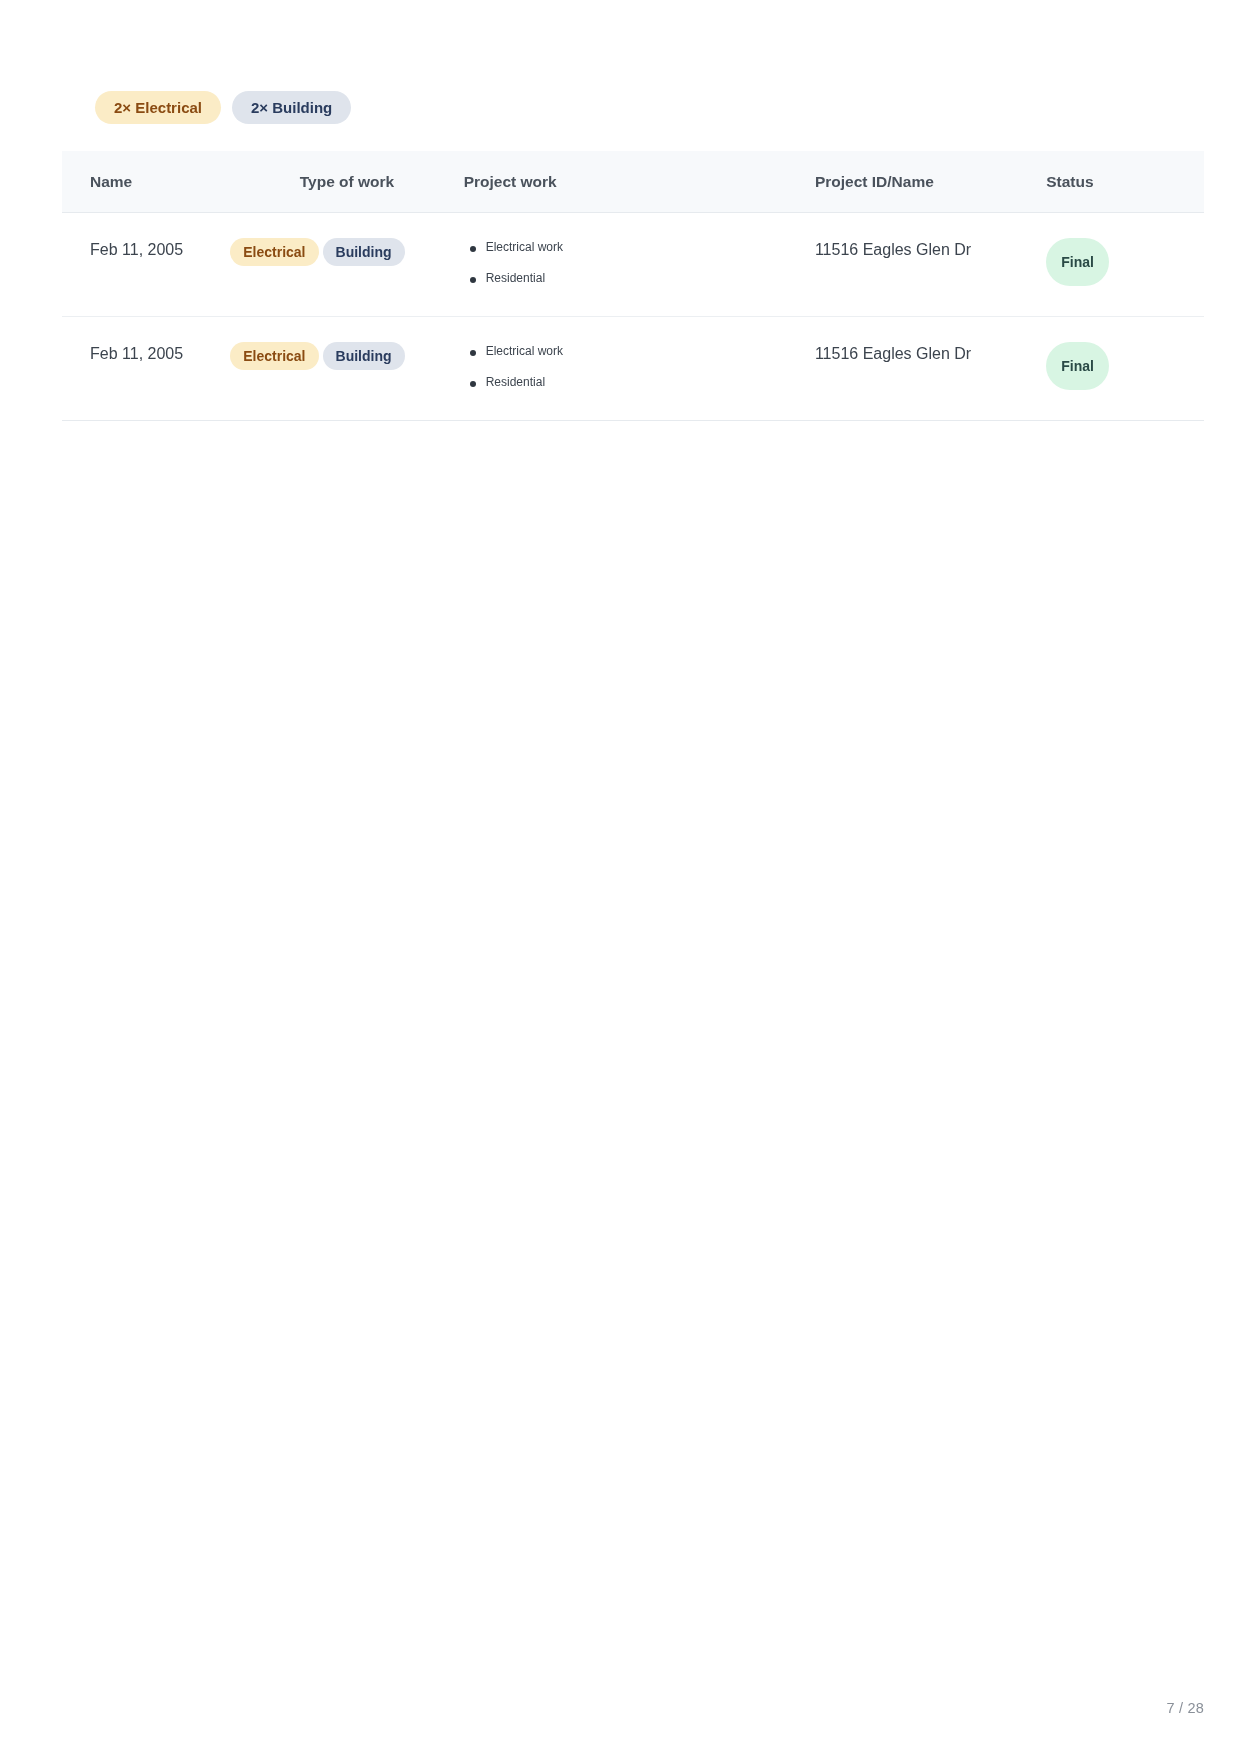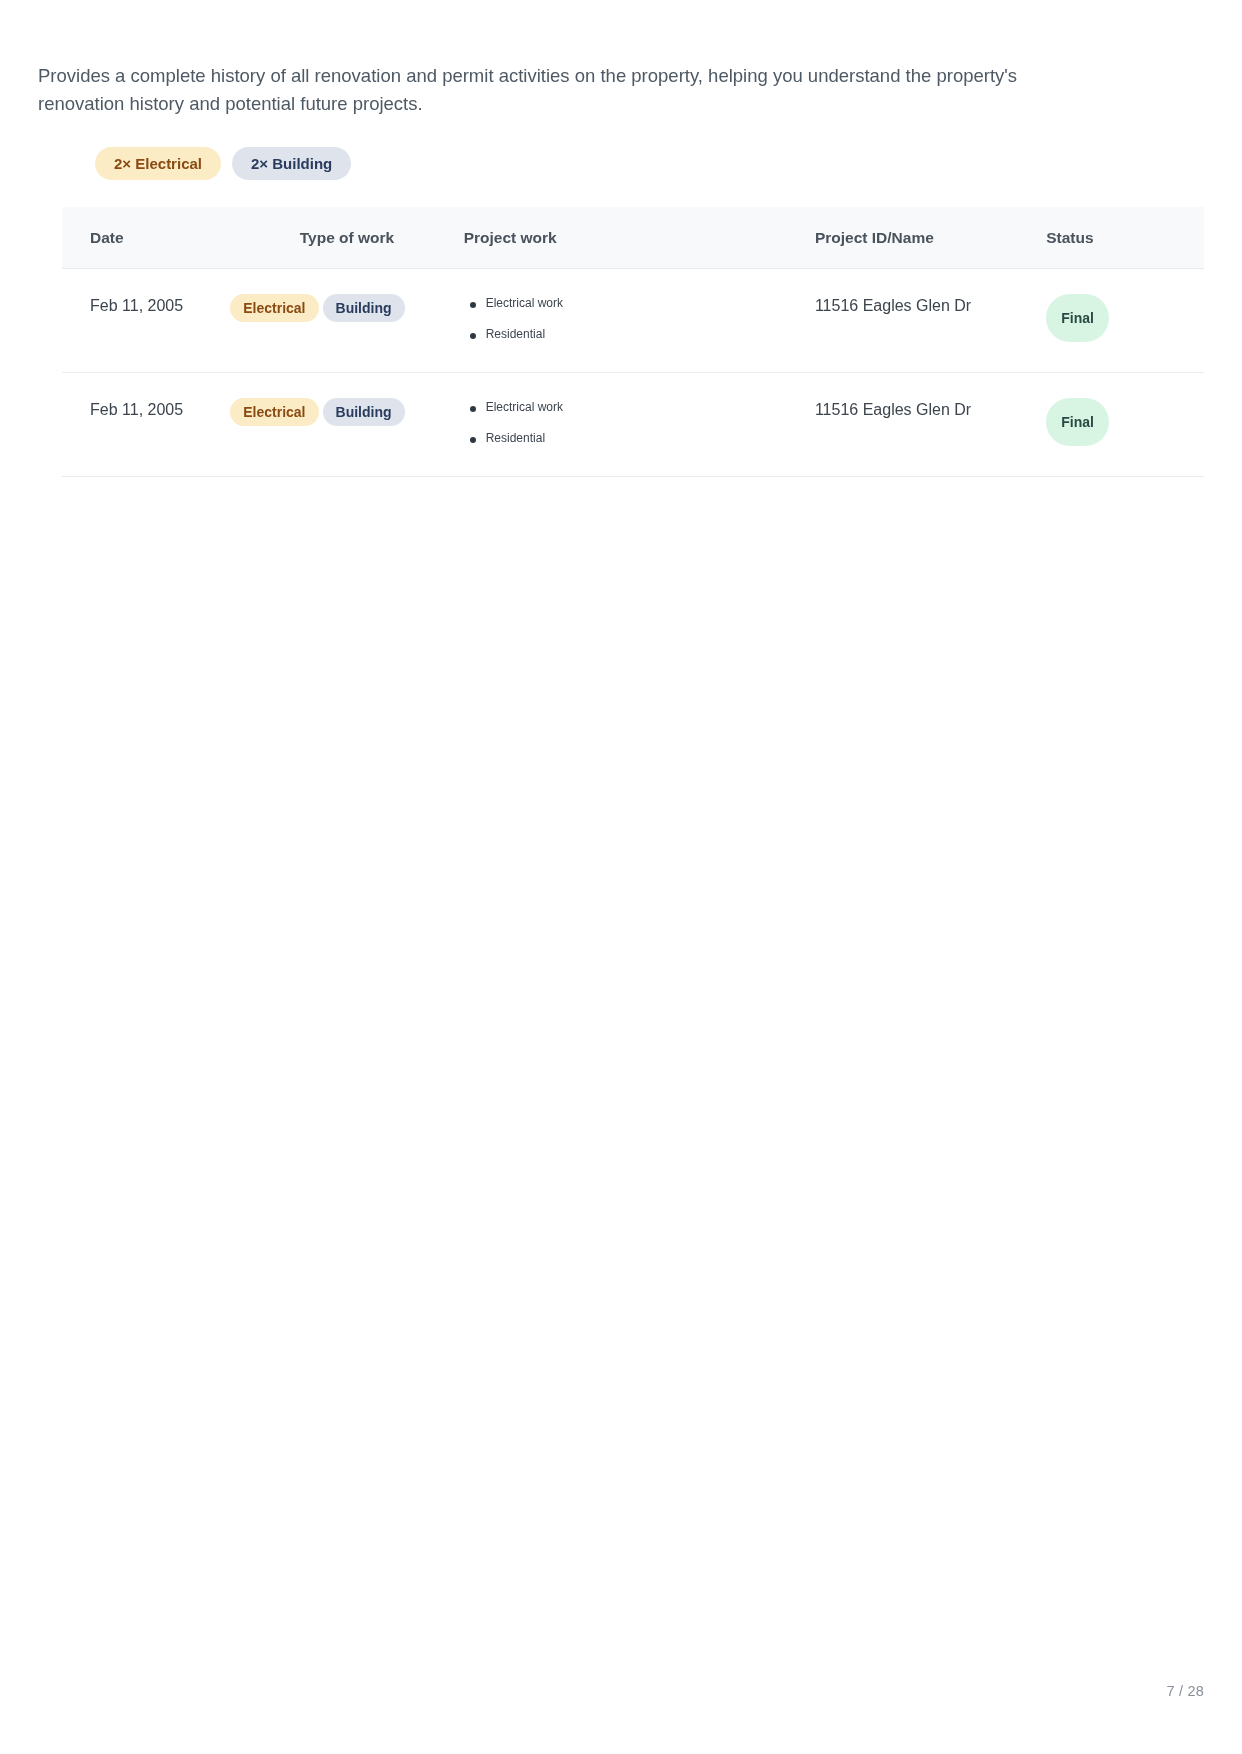--- a/index.html
+++ b/index.html
@@ -182,44 +182,43 @@
     line-height: 1;
     background: #d8f5e3;
     color: #2a4a46;
     margin-top: -3px;
   }
 
   
   .page-footer {
     position: absolute;
     right: 38px;
-    bottom: 55px;
+    bottom: 38px;
     font-size: 14.5px;
     color: #8a9099;
     letter-spacing: 0.2px;
   }
 </style>
 </head>
 <body>
 
 <div class="page">
 
 
-  <p class="page-subtitle">Provides a complete history of all renovation and permit activities on the property, helping you understand the property's renovation history and potential future projects.</p>
 
   <div class="summary-row">
     <span class="chip chip-electrical">2× Electrical</span>
     <span class="chip chip-building">2× Building</span>
   </div>
 
   <div class="table-wrap">
     <table>
       <thead>
         <tr>
-          <th class="col-date">Date</th>
+          <th class="col-date">Name</th>
           <th class="col-type">Type of work</th>
           <th class="col-project">Project work</th>
           <th class="col-id">Project ID/Name</th>
           <th class="col-status">Status</th>
         </tr>
       </thead>
       <tbody>
 
         <tr>
           <td class="cell-date">Feb 11, 2005</td>

